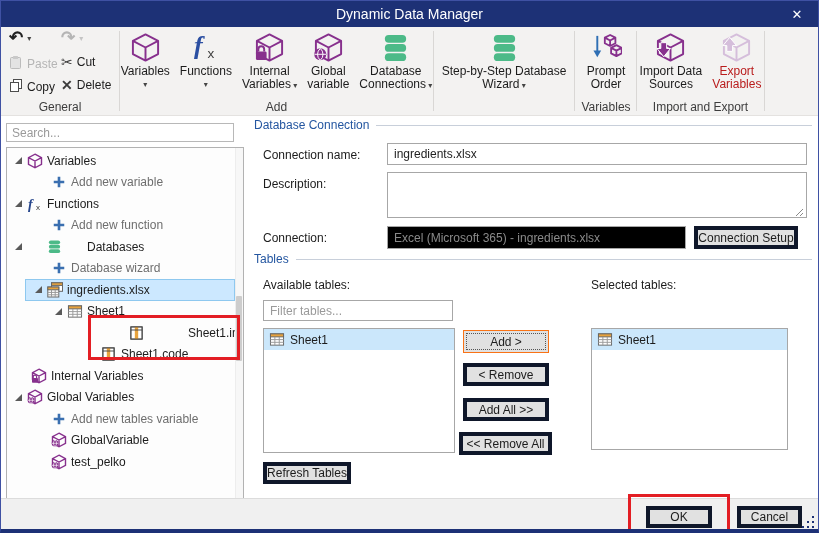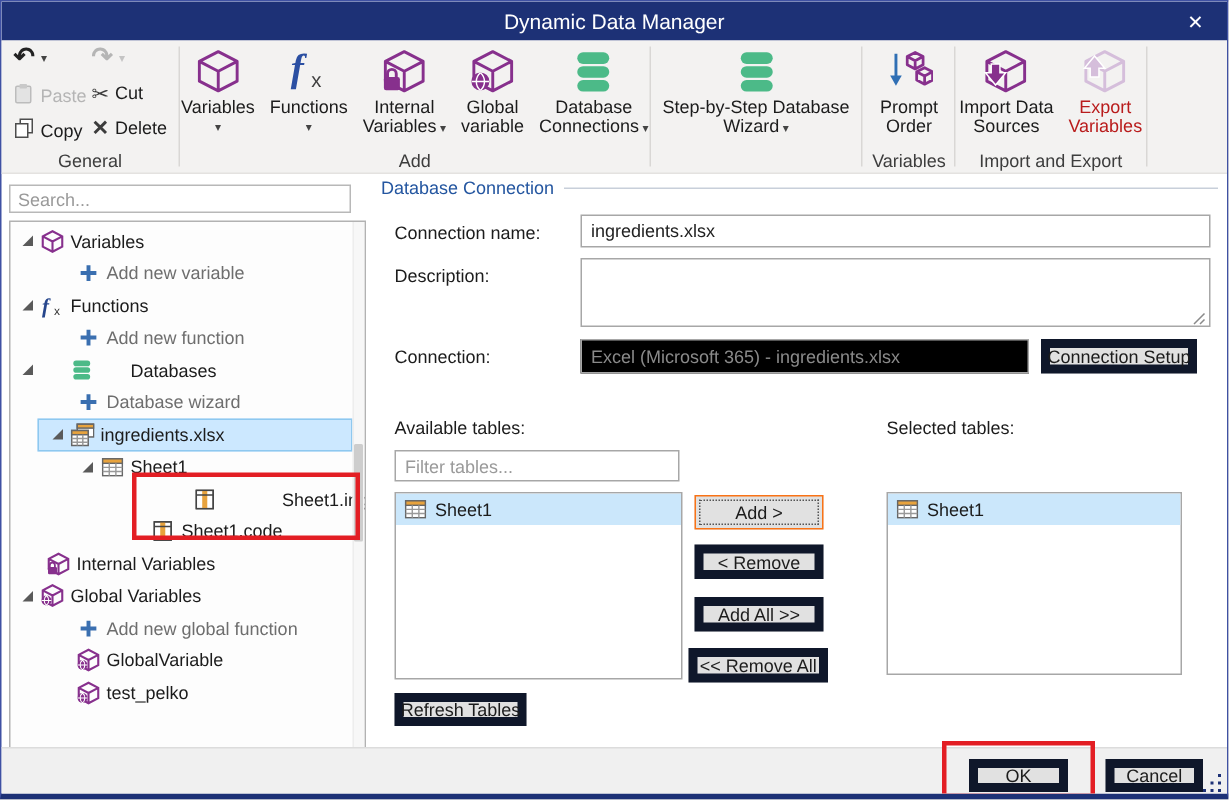--- a/index.html
+++ b/index.html
@@ -46,21 +46,21 @@
   
   .sect{position:absolute;left:253px;width:558px;display:flex;align-items:center;gap:7px;}
   .sect .stitle{color:#2456a0;white-space:nowrap;}
   .sect .rule{flex:1;height:1px;background:#c8cfda;}
   .flabel{position:absolute;white-space:nowrap;color:#1c1c1c;}
   .tinput{position:absolute;border:1px solid #a7a7a7;background:#fff;font:12px "Liberation Sans",sans-serif;padding:0 6px;color:#222;}
   .tinput::placeholder{color:#9a9a9a;}
   .tinput:disabled{color:#8a8a8a;background:#000000;}
   textarea.tinput{resize:none;padding:3px 6px;}
   .gripcorner{position:absolute;pointer-events:none;}
-  .btn{position:absolute;background:#e1e1e1;border:6px solid #0f172a;font:12px "Liberation Sans",sans-serif;color:#1c1c1c;cursor:pointer;display:flex;align-items:center;justify-content:center;white-space:nowrap;}
+  .btn{position:absolute;background:#e1e1e1;border:4px solid #0f172a;font:12px "Liberation Sans",sans-serif;color:#1c1c1c;cursor:pointer;display:flex;align-items:center;justify-content:center;white-space:nowrap;}
   .btn.focusd{border:1px solid #f97316;outline:1px dotted #555;outline-offset:-4px;}
   .listbox{position:absolute;border:1px solid #a7a7a7;background:#fff;overflow:hidden;}
   .lrow{height:21px;display:flex;align-items:center;padding-left:4px;cursor:pointer;}
   .lrow.selected{background:#cbe7fb;}
   .lrow .ticon{margin-right:5px;}
   
   .footer{position:absolute;left:0;right:0;top:497px;height:32px;background:#f0f0f0;border-top:1px solid #dcdcdc;}
   .resizegrip{position:absolute;right:4px;bottom:2px;width:13px;height:13px;}
   .resizegrip i{position:absolute;width:2px;height:2px;background:#1d3176;}
   
@@ -372,21 +372,21 @@
           </span>
           <span class="tlabel">Global Variables</span>
         </div>
         <div class="trow muted" style="padding-left: 28px;">
           <span class="expslot"></span>
           <span class="ticon">
             <svg width="14" height="14" viewBox="0 0 16 16">
               <path d="M8 2 V14 M2 8 H14" stroke="#3a6fb0" stroke-width="3"></path>
             </svg>
           </span>
-          <span class="tlabel">Add new global function</span>
+          <span class="tlabel">Add new tables variable</span>
         </div>
         <div class="trow" style="padding-left: 28px;">
           <span class="expslot"></span>
           <span class="ticon">
             <svg width="16" height="16" viewBox="0 0 16 16">
               <path d="M8 1.2 14.5 4.6 V11.4 L8 14.8 1.5 11.4 V4.6 Z M1.5 4.6 8 8 14.5 4.6 M8 8 V14.8" fill="none" stroke="#87308d" stroke-width="1.4"></path>
               <circle cx="4" cy="11.3" r="3.3" fill="#87308d"></circle>
               <path d="M0.7 11.3 h6.6 M4 8 a4.3 4.3 0 0 1 0 6.6 M4 8 a4.3 4.3 0 0 0 0 6.6" stroke="#fff" stroke-width="0.7" fill="none"></path>
             </svg>
           </span>
@@ -421,20 +421,24 @@
   <div class="flabel" style="left:262px;top:176px">Description:</div>
   <textarea class="tinput" style="left: 386px; top: 171px; width: 420px; height: 46px;"></textarea>
   <span class="gripcorner" style="left:794px;top:205px"><svg width="9" height="9" viewBox="0 0 9 9">
         <path d="M8 1 1 8 M8 5 5 8" stroke="#8a8a8a" fill="none"></path>
       </svg></span>
 
   <div class="flabel" style="left:262px;top:230px">Connection:</div>
   <input class="tinput" style="left: 386px; top: 225px; width: 299px; height: 23px;" type="text" disabled="" value="Excel (Microsoft 365) - ingredients.xlsx">
   <button class="btn" style="left:693px;top:225px;width:104px;height:23px">Connection Setup</button>
 
+  <div class="sect" style="top:251px">
+    <span class="stitle">Tables</span>
+      <span class="rule"></span>
+  </div>
 
   <div class="flabel" style="left:262px;top:277px">Available tables:</div>
   <div class="flabel" style="left:590px;top:277px">Selected tables:</div>
   <input class="tinput" style="left: 262px; top: 299px; width: 190px; height: 21px;" type="text" placeholder="Filter tables...">
 
   <div class="listbox" style="left:262px;top:327px;width:192px;height:125px" id="available-list">
       <div class="lrow selected">
         <span class="ticon">
           <svg width="16" height="15" viewBox="0 0 16 16">
             <rect x="1" y="2" width="14" height="12" fill="#fff" stroke="#666"></rect>

